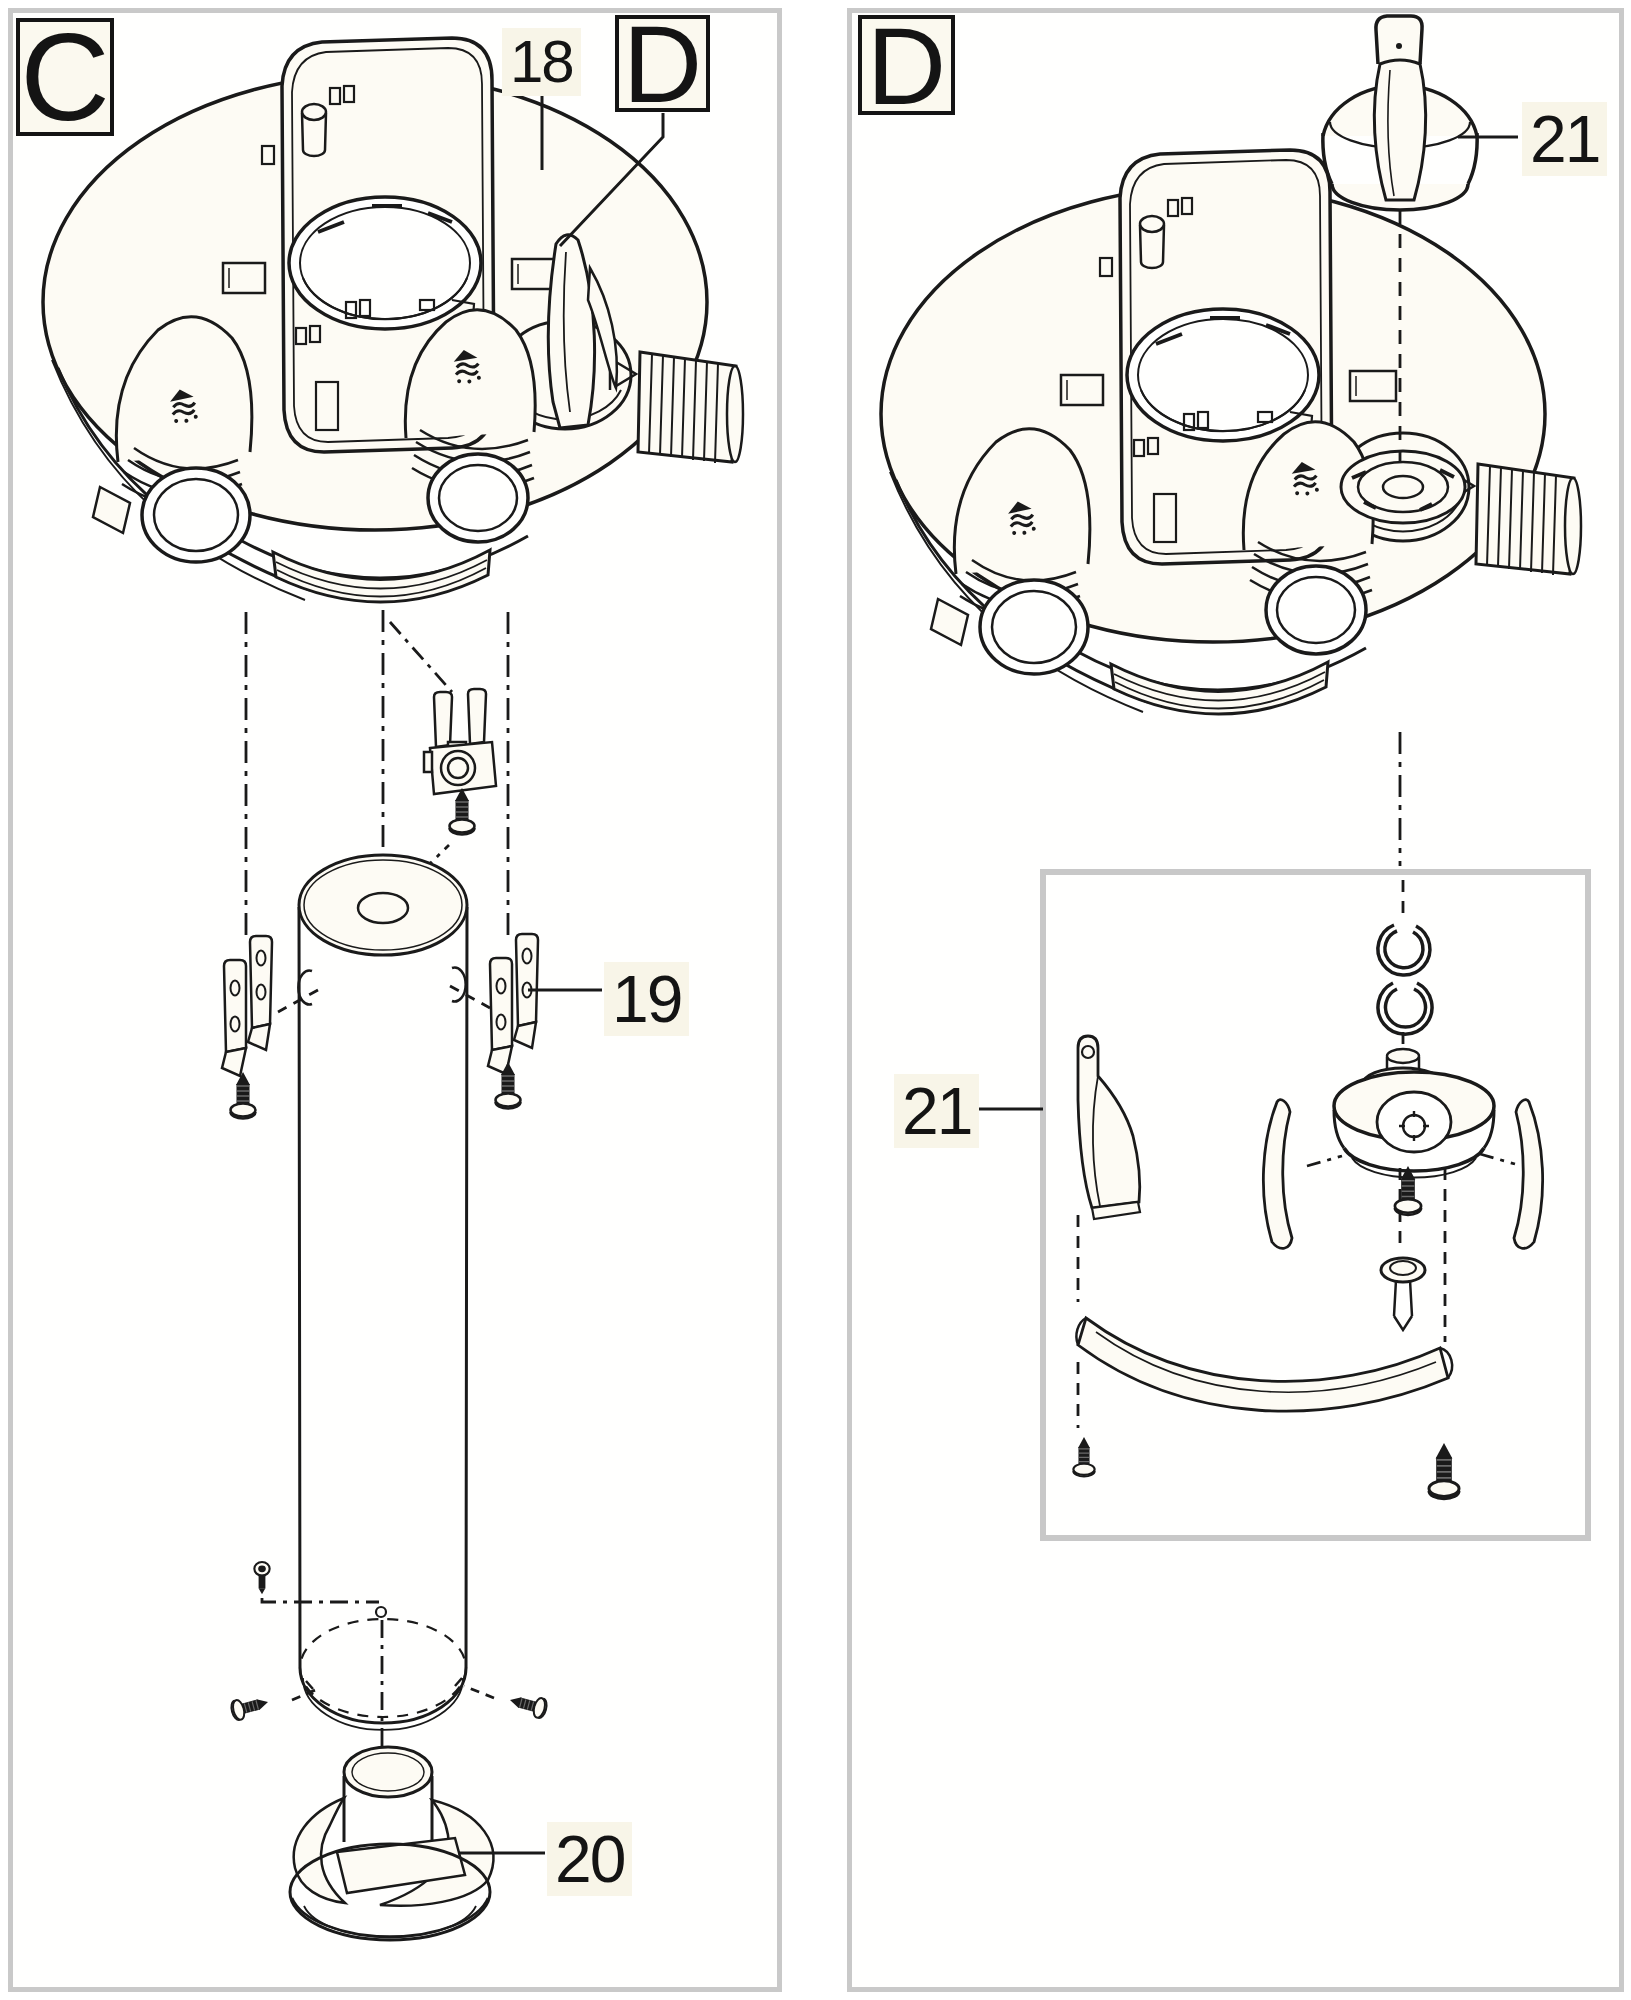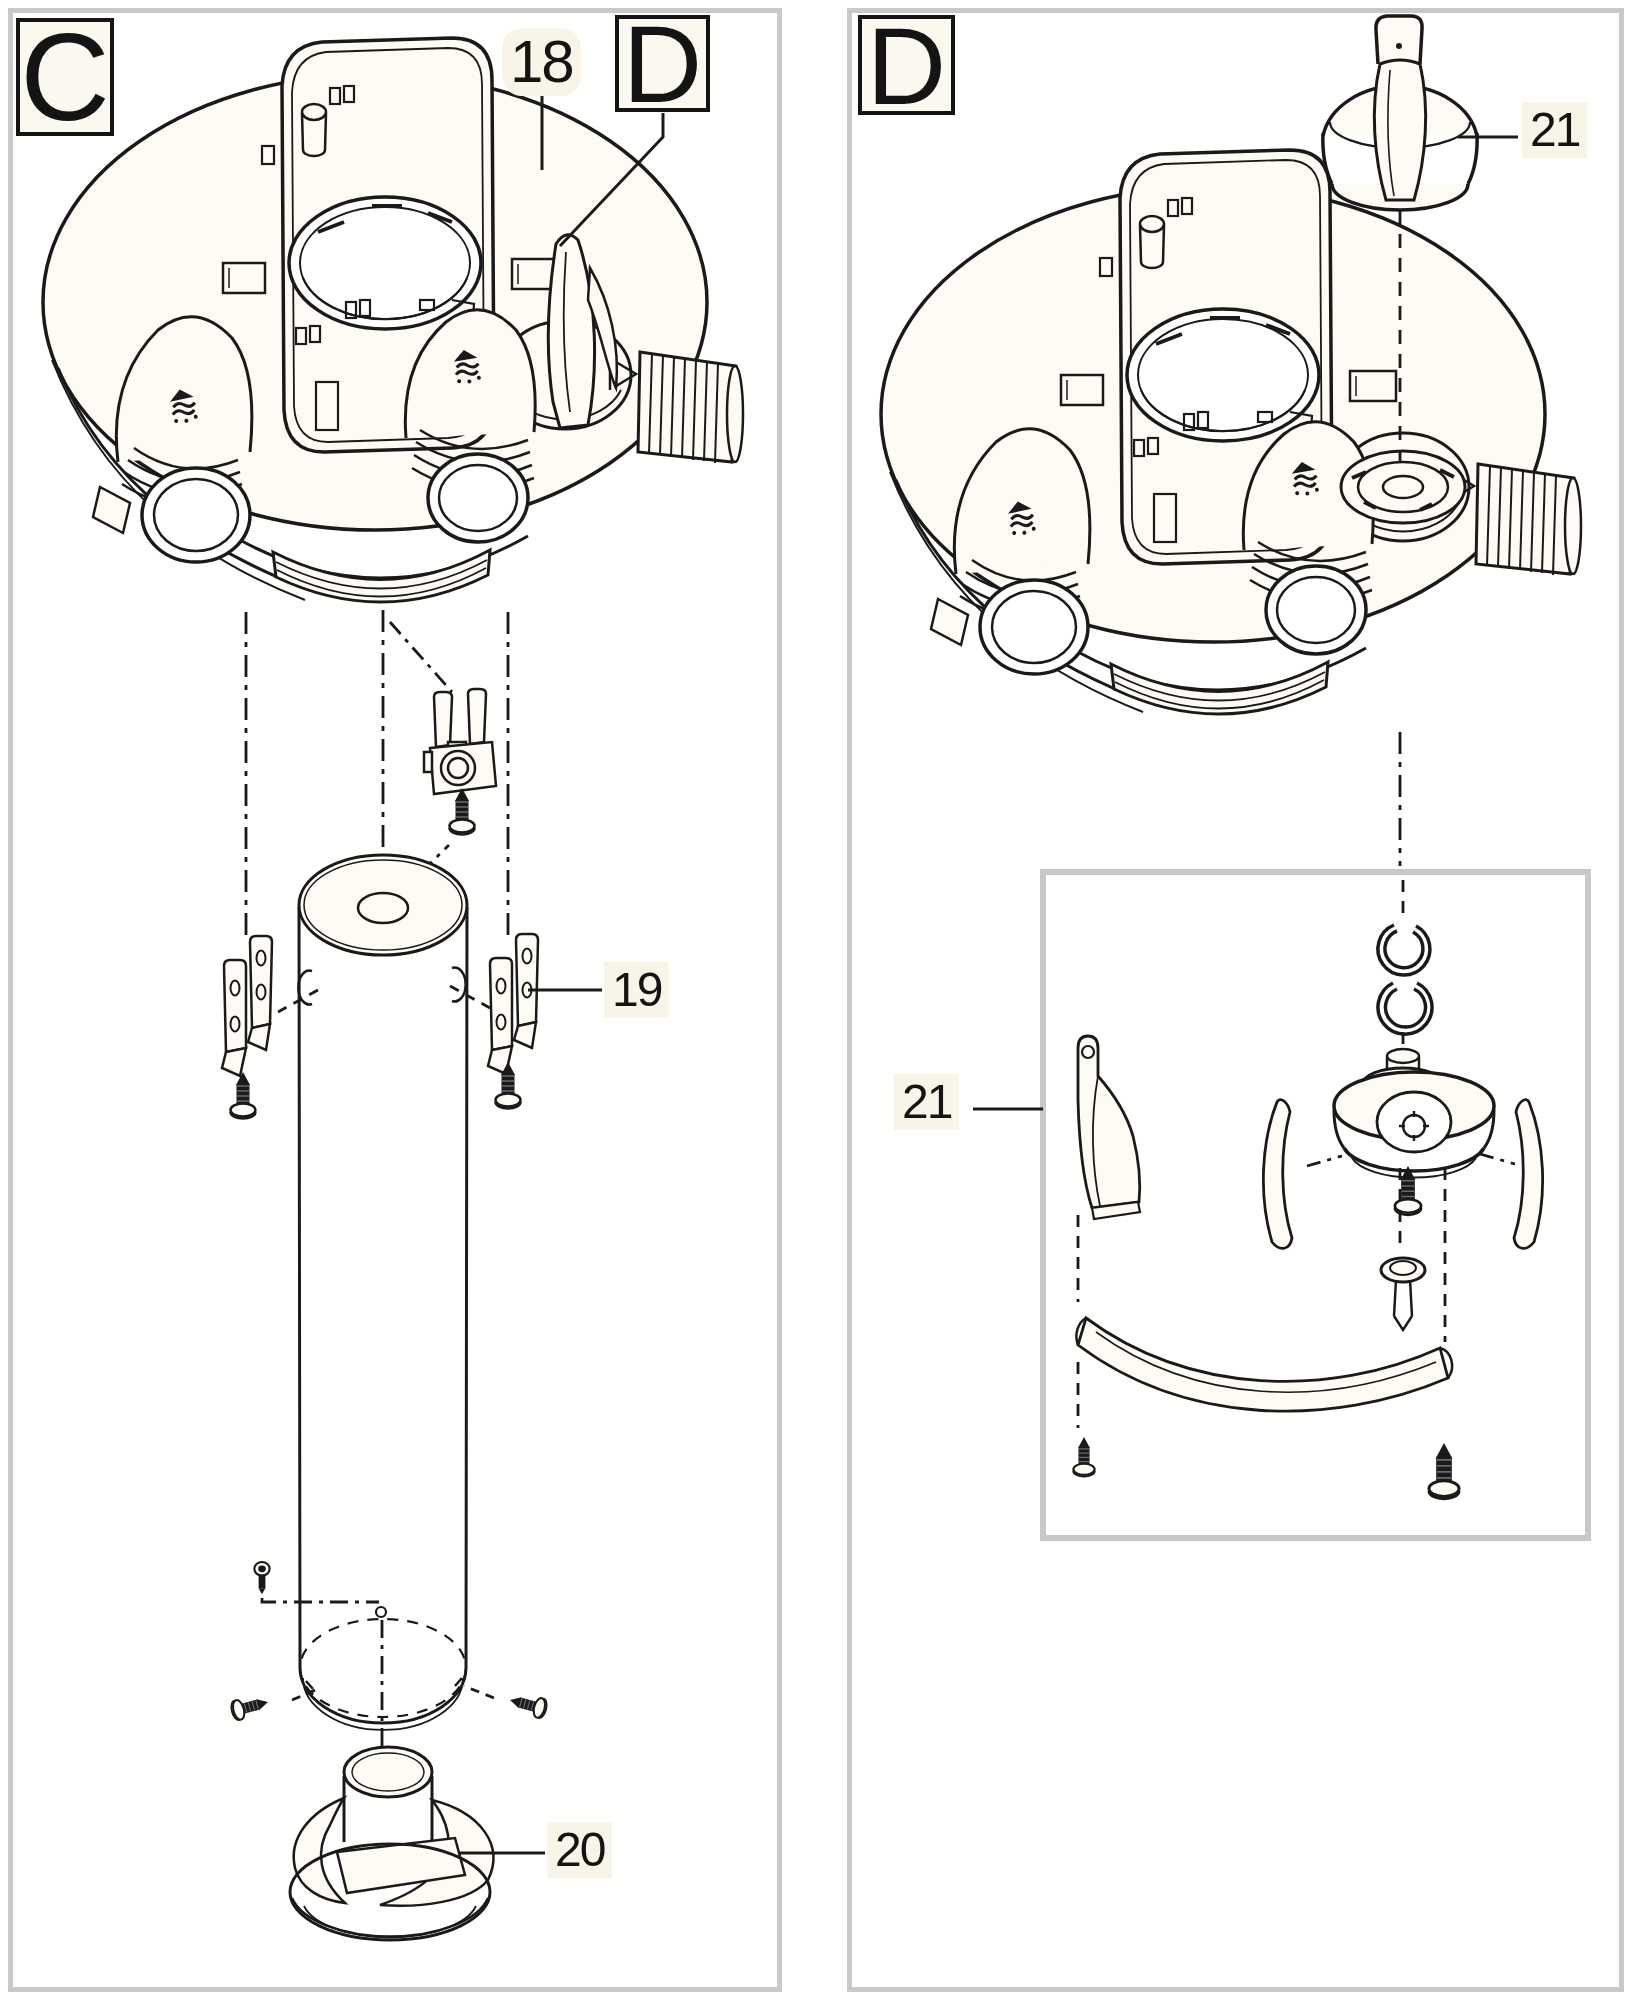--- a/index.html
+++ b/index.html
@@ -7,23 +7,23 @@
          font-family:"Liberation Sans",sans-serif;}
   .panel{position:absolute;top:8px;height:1974px;background:#fffffe;border:5px solid #c9c9c9;}
   #panel-c{left:8px;width:764px;}
   #panel-d{left:847px;width:767px;}
   svg.art{position:absolute;left:0;top:0;width:1631px;height:2000px;pointer-events:none;}
   .letter-box{position:absolute;border:4px solid #141414;background:#fbf9ef;color:#141414;
       display:flex;align-items:center;justify-content:center;box-sizing:border-box;}
   #box-c{left:16px;top:18px;width:98px;height:118px;font-size:124px;}
   #box-d1{left:615px;top:15px;width:95px;height:97px;font-size:110px;}
   #box-d2{left:858px;top:15px;width:97px;height:100px;font-size:110px;}
-  .num{position:absolute;background:#f8f5e8;color:#141414;font-size:48px;line-height:1.0;
+  .num{position:absolute;background:#f8f5e8;color:#141414;font-size:66px;line-height:1.0;
        padding:4px 8px;letter-spacing:-2px;}
-  #num18{left:502px;top:28px;font-size:60px;border-radius:20px;}
+  #num18{left:502px;top:28px;font-size:60px;}
   #num19{left:604px;top:962px;text-align:right;}
   #num20{left:547px;top:1822px;}
   #num21a{left:1522px;top:102px;}
   #num21b{left:894px;top:1074px;}
   .stroke{stroke:#1a1a1a;fill:none;}
 </style>
 </head>
 <body>
 
 <div id="stage">

